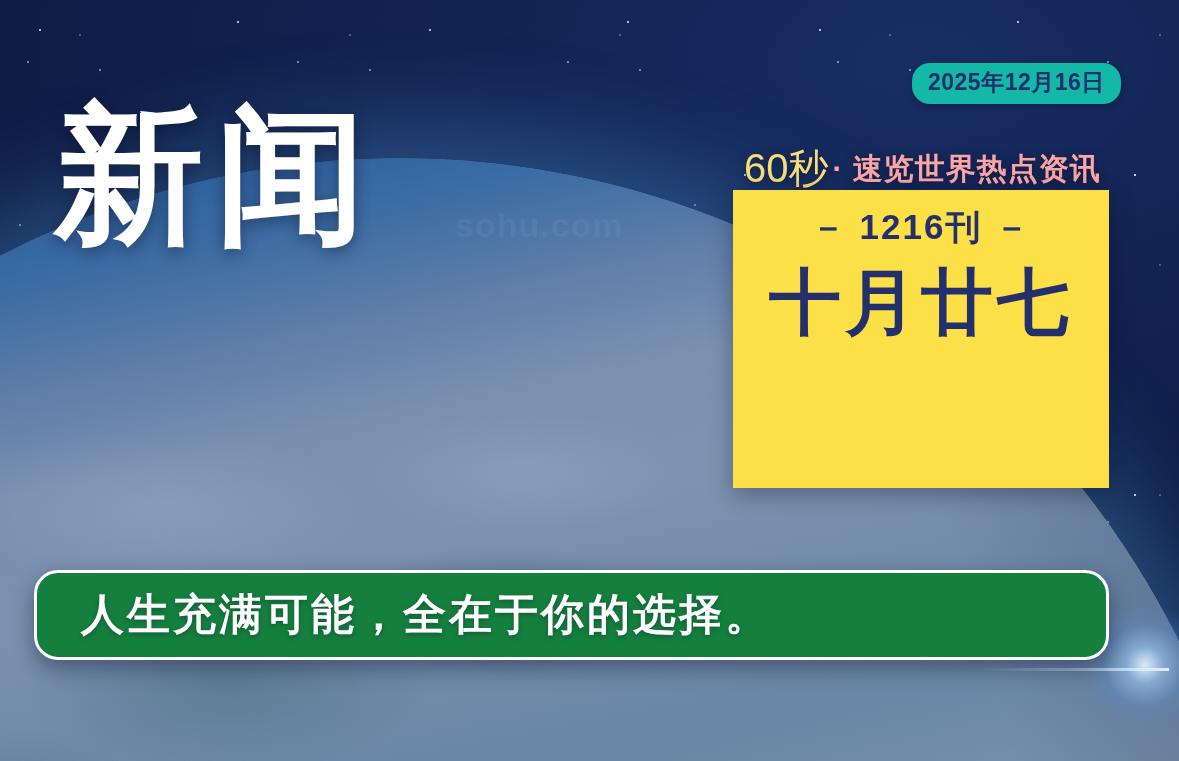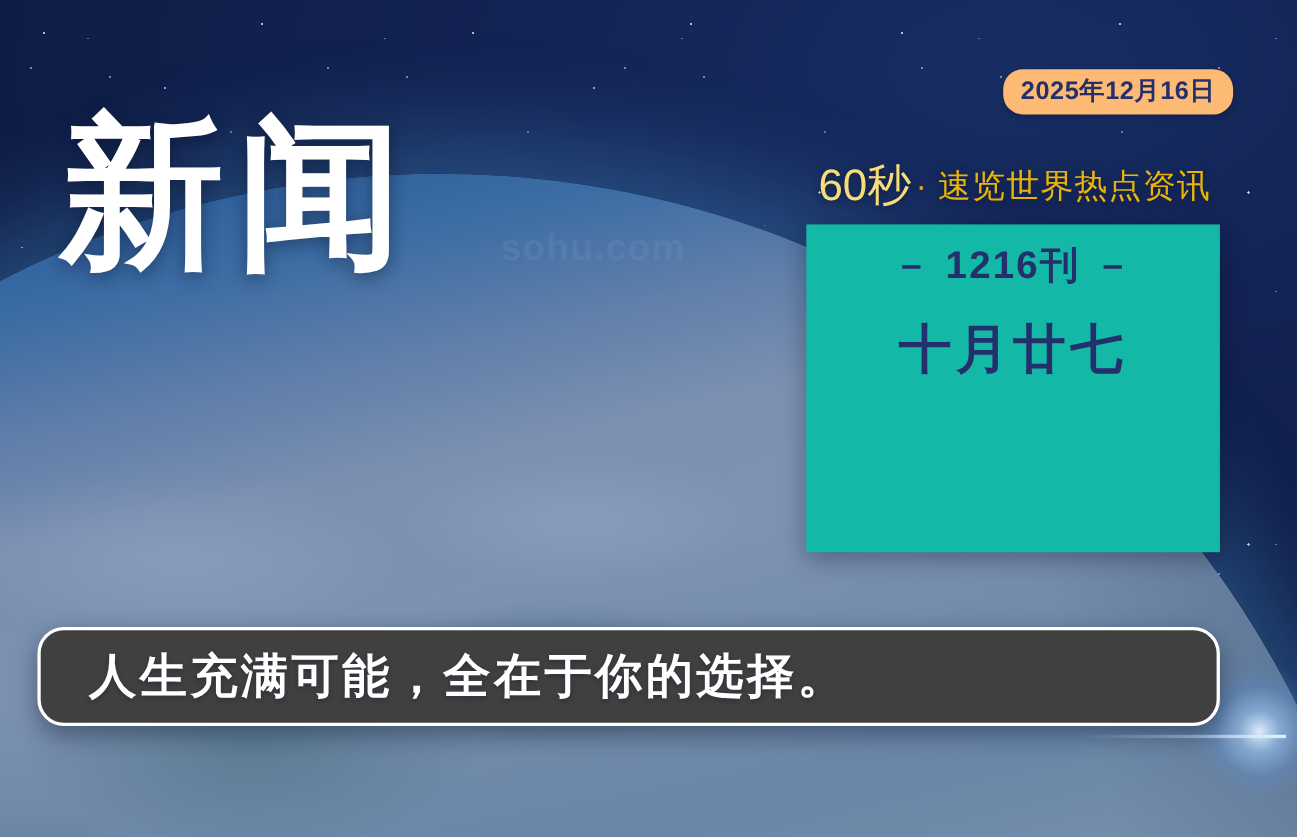--- a/index.html
+++ b/index.html
@@ -158,81 +158,81 @@
     font-weight:900;
     color:#ffffff;
     letter-spacing:12px;
     text-shadow:0 4px 16px rgba(6,14,40,.45);
   }
 
   
   .date-pill {
     position:absolute; left:912px; top:63px;
     padding:4px 16px 6px;
-    background:#fdba74;
+    background:#14b8a6;
     border-radius:18px;
     color:#24306b;
     font-size:23px; font-weight:700;
     letter-spacing:.5px;
     white-space:nowrap;
     box-shadow:0 2px 6px rgba(5,12,38,.35);
   }
 
   
   .tagline {
     position:absolute; left:744px; top:141px;
     white-space:nowrap;
     text-shadow:0 2px 8px rgba(6,14,40,.5);
   }
   .tagline .sec {
     font-size:40px; font-weight:400; color:#f6dd77;
     letter-spacing:0px;
   }
   .tagline .rest {
-    font-size:30px; font-weight:400; color:#eab308;
+    font-size:30px; font-weight:700; color:#fca5a5;
     letter-spacing:1px; margin-left:4px;
     position:relative; top:-3px;
   }
 
   
   .card {
-    position:absolute; left:733px; top:204px;
+    position:absolute; left:733px; top:190px;
     width:376px; height:298px;
-    background:#14b8a6;
+    background:#fde047;
     display:flex; flex-direction:column;
     align-items:center; justify-content:flex-start;
     padding-top:14px;
     box-shadow:0 6px 22px rgba(4,10,34,.35);
   }
   .card .issue {
     color:#24306b;
     font-size:35px; font-weight:800;
     letter-spacing:2px;
     white-space:nowrap;
   }
   .card .weekday {
     margin-top:14px;
     color:#24306b;
     font-size:60px; font-weight:900;
     letter-spacing:6px;
     white-space:nowrap;
   }
   .card .lunar {
-    margin-top:21px;
-    color:#24306b;
-    font-size:48px; font-weight:900;
+    margin-top:4px;
+    color:#24306b;
+    font-size:72px; font-weight:900;
     letter-spacing:4px;
     white-space:nowrap;
   }
 
   
   .quote-bar {
     position:absolute; left:34px; top:570px;
     width:1075px; height:90px;
-    background:#404040;
+    background:#15803d;
     border:3px solid #ffffff;
     border-radius:24px;
     display:flex; align-items:center;
     padding-left:44px;
     box-shadow:0 8px 22px rgba(4,10,34,.40);
   }
   .quote-text {
     color:#ffffff;
     font-size:43px; font-weight:800;
     letter-spacing:3px;

